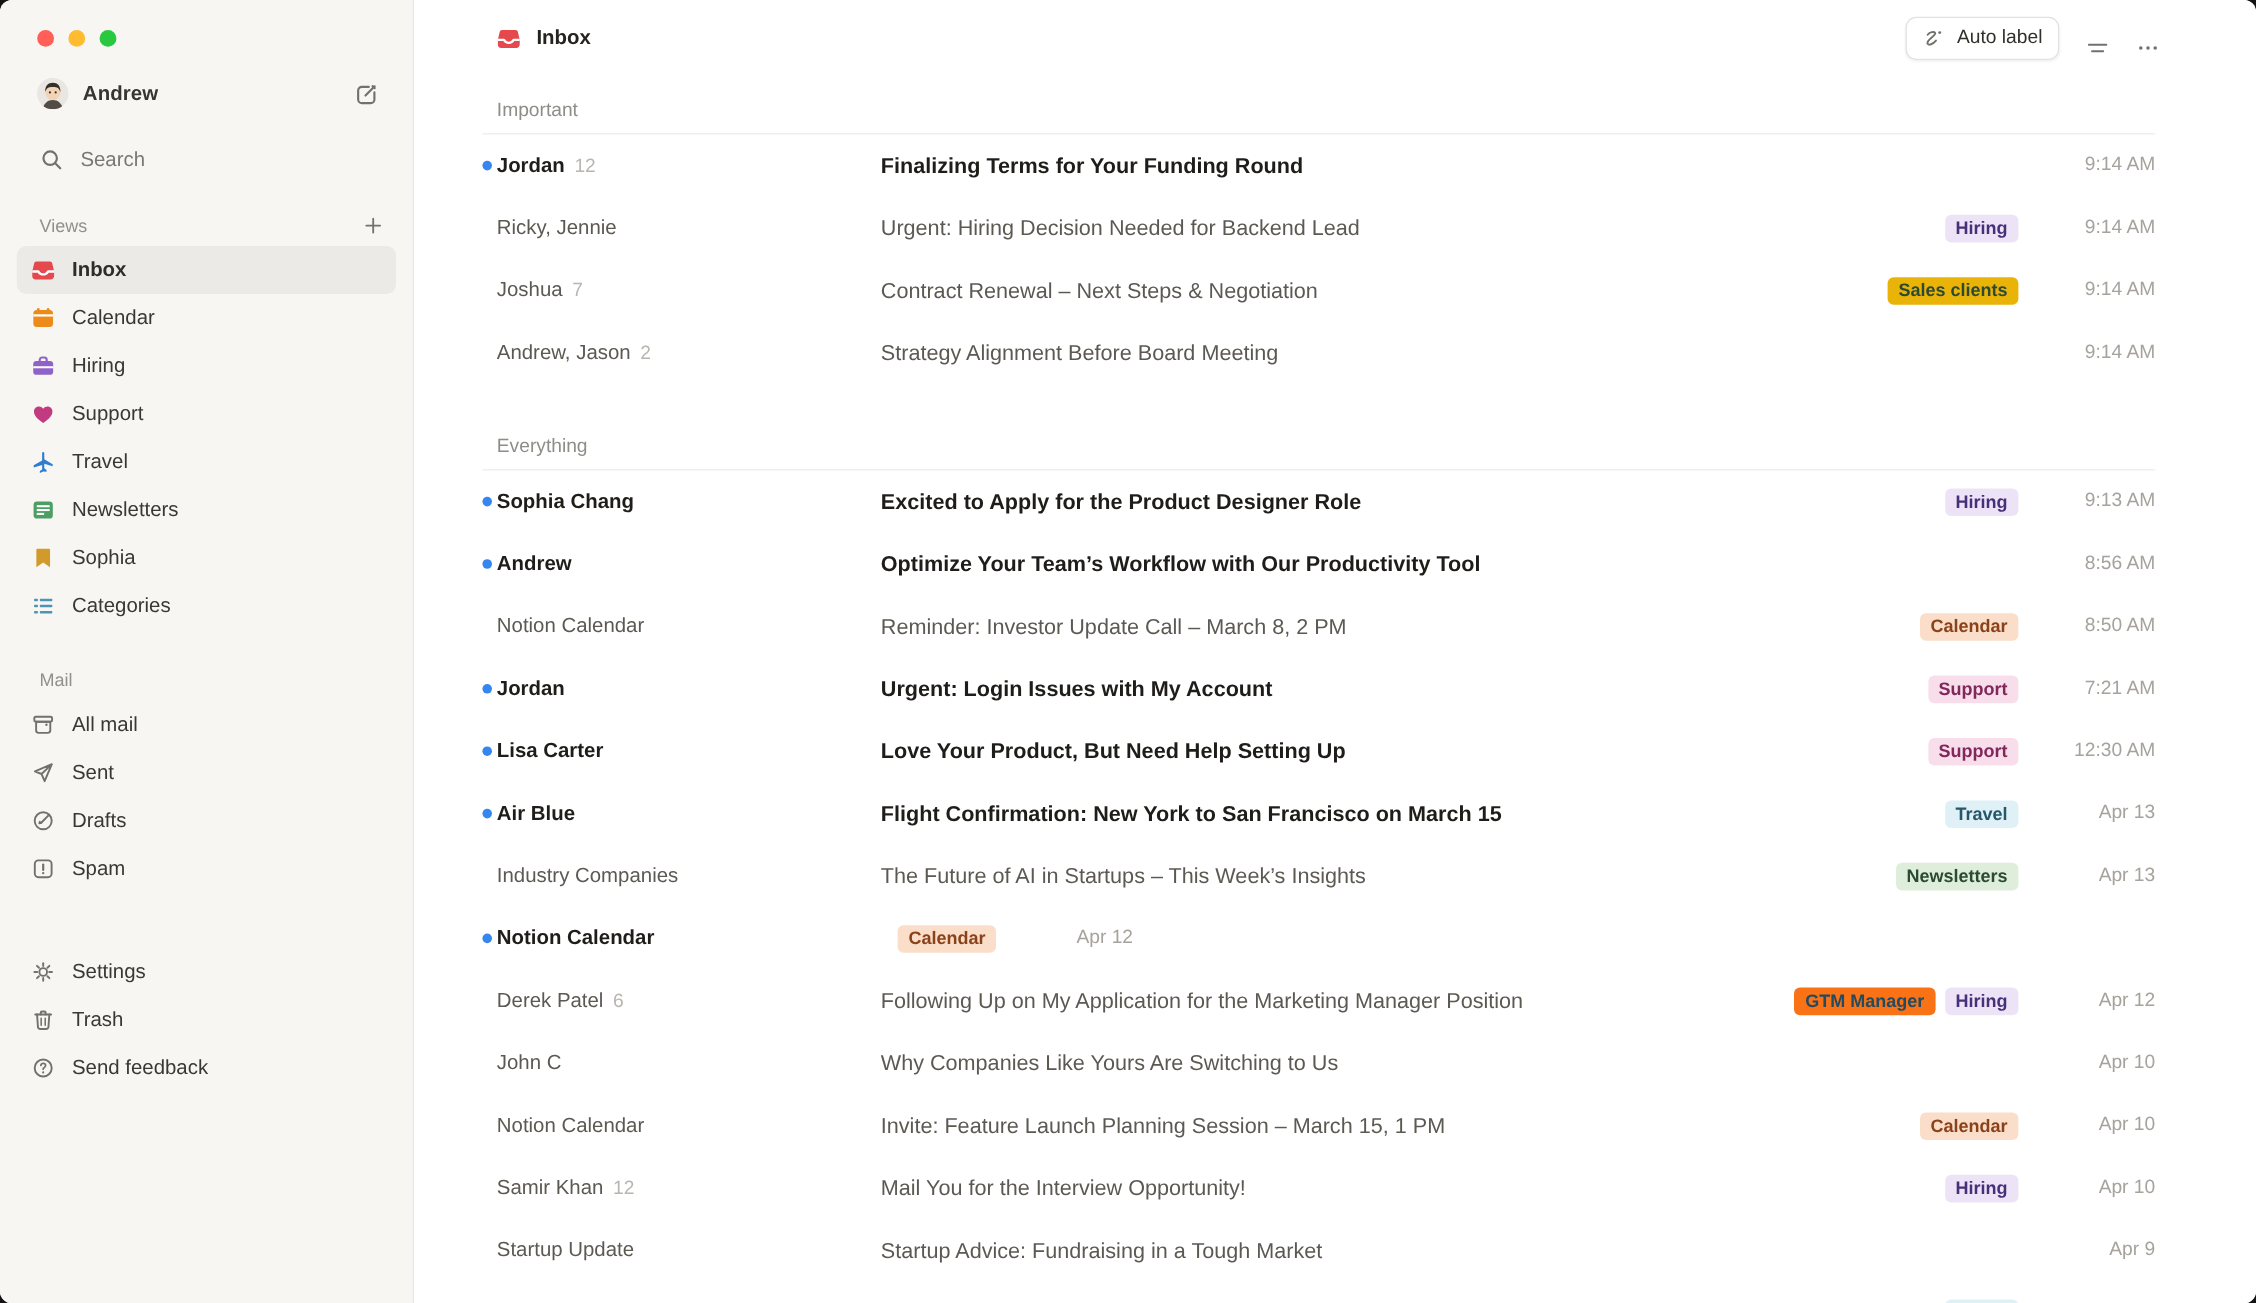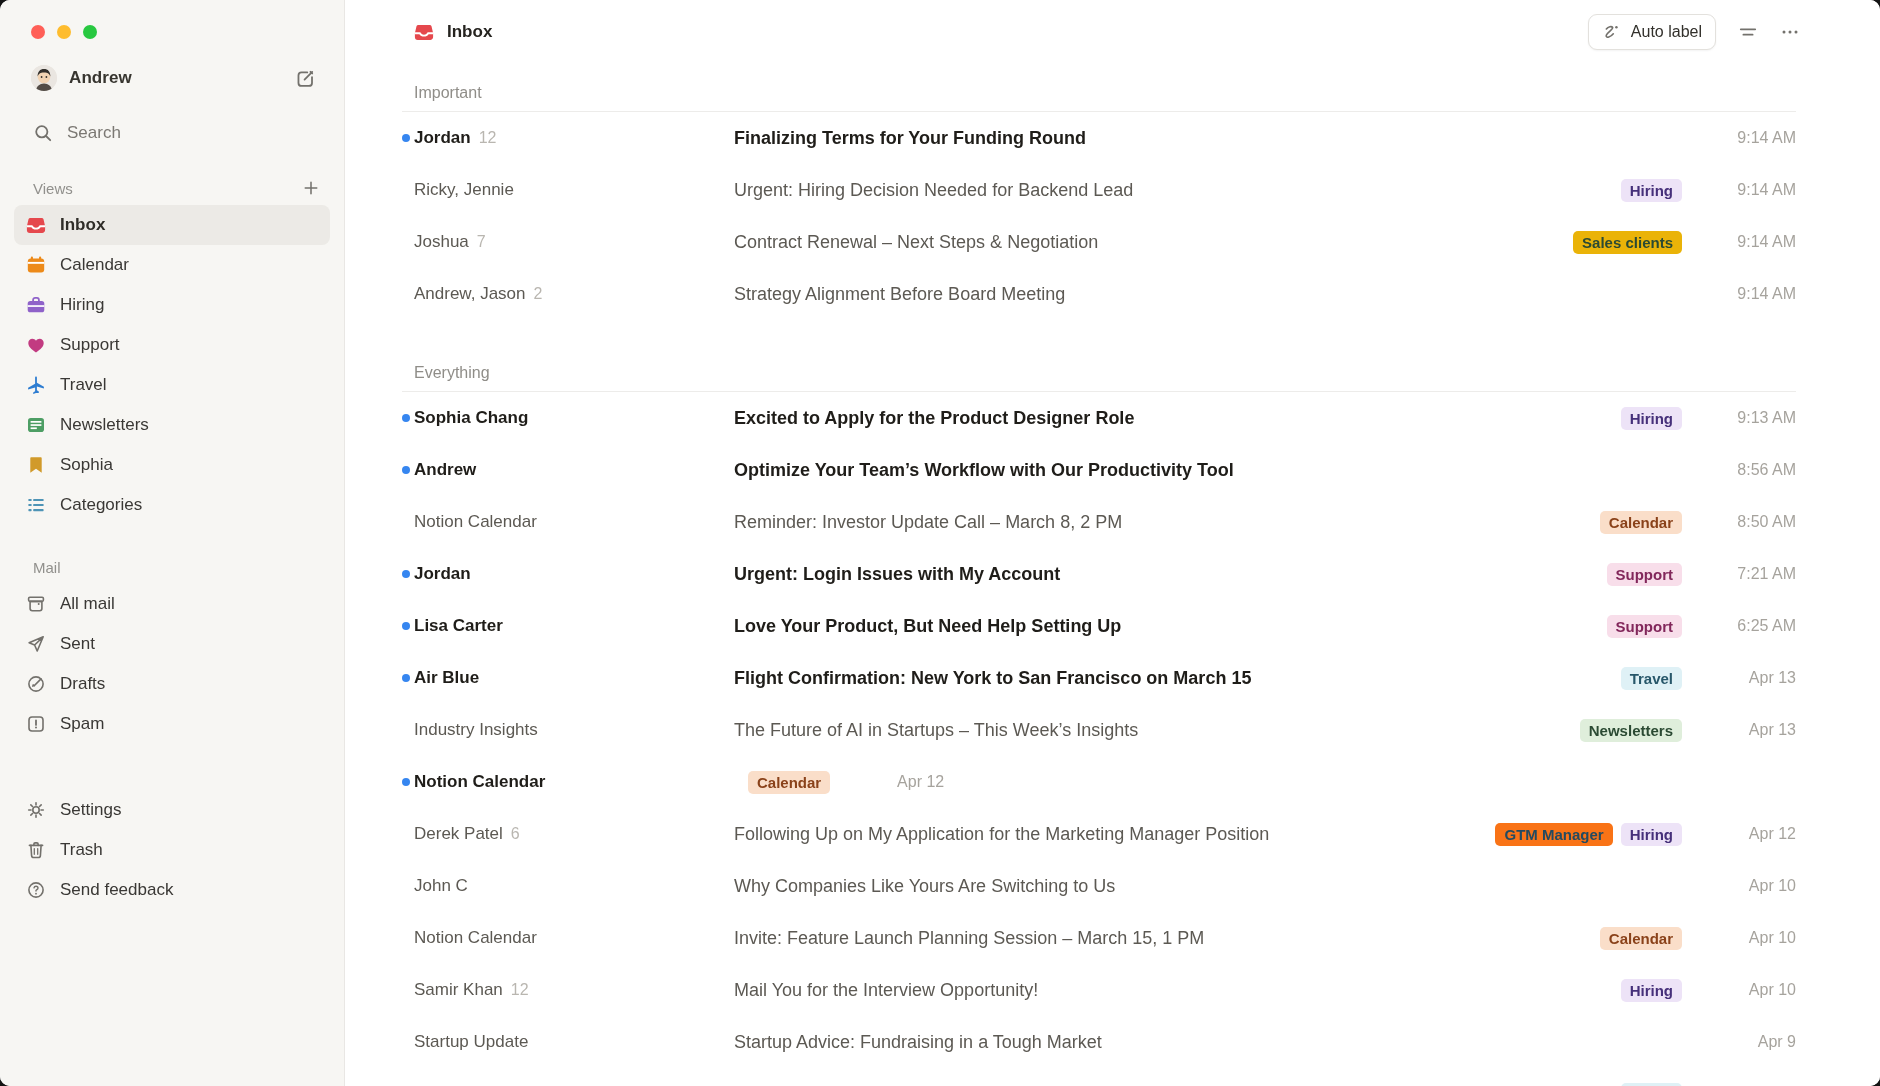--- a/index.html
+++ b/index.html
@@ -27,21 +27,21 @@
   .nav-item.selected .nav-label{font-weight:700;color:#2f2d28;}
   .nav-icon{width:20px;height:20px;flex:none;display:flex;align-items:center;justify-content:center;}
   .mail-head{margin-top:34px;}
   .footer-nav{margin-top:46px;}
 
   
   .main{flex:1;display:flex;flex-direction:column;overflow:hidden;background:#fff;}
   .main-header{height:64px;flex:none;display:flex;align-items:center;padding:0 80px 0 69px;}
   .title-icon{width:20px;height:20px;display:flex;align-items:center;}
   .page-title{margin-left:13px;font-size:17px;font-weight:700;color:#25231f;}
-  .header-right{margin-left:auto;display:flex;align-items:center;padding-left:24px;}
+  .header-right{margin-left:auto;display:flex;align-items:flex-end;padding-left:24px;}
   .auto-label-btn{display:flex;align-items:center;gap:9px;padding:7px 13px;border:1px solid #e3e1dd;border-radius:9px;background:#fff;box-shadow:0 1px 2px rgba(0,0,0,.05);font-size:16px;font-weight:500;color:#32302b;cursor:pointer;}
   .icon-btn{display:flex;align-items:center;color:#55534e;cursor:pointer;}
   .filter-btn{margin-left:22px;}
   .more-btn{margin-left:22px;}
 
   .email-list{flex:1;padding:0 84px 0 57px;overflow:hidden;}
   .section-header{height:38px;display:flex;align-items:flex-end;padding-bottom:9px;border-bottom:1px solid #edecea;box-sizing:border-box;margin-top:10px;}
   .section-header.second{margin-top:30px;height:42px;}
   .section-label{margin-left:12px;color:#8f8d88;font-size:16px;}
 
@@ -417,39 +417,39 @@
           <span class="dot-col">
             <span class="unread-dot" style="background:#3686f0"></span>
           </span>
           <span class="sender">
             <span>Lisa Carter</span>
           </span>
           <span class="subject">Love Your Product, But Need Help Setting Up</span>
           <span class="tags">
             <span class="tag" style="background:#F8DEEA;color:#82275B">Support</span>
           </span>
-          <span class="time">6:25 AM</span>
+          <span class="time">12:30 AM</span>
         </div>
         <div class="email-row unread">
           <span class="dot-col">
             <span class="unread-dot" style="background:#3686f0"></span>
           </span>
           <span class="sender">
             <span>Air Blue</span>
           </span>
           <span class="subject">Flight Confirmation: New York to San Francisco on March 15</span>
           <span class="tags">
             <span class="tag" style="background:#DFF1F6;color:#27576A">Travel</span>
           </span>
           <span class="time">Apr 13</span>
         </div>
         <div class="email-row read">
           <span class="dot-col"></span>
           <span class="sender">
-            <span>Industry Insights</span>
+            <span>Industry Companies</span>
           </span>
           <span class="subject">The Future of AI in Startups – This Week’s Insights</span>
           <span class="tags">
             <span class="tag" style="background:#DFEEDB;color:#2B4A33">Newsletters</span>
           </span>
           <span class="time">Apr 13</span>
         </div>
         <div class="email-row unread">
           <span class="dot-col">
             <span class="unread-dot" style="background:#3686f0"></span>

